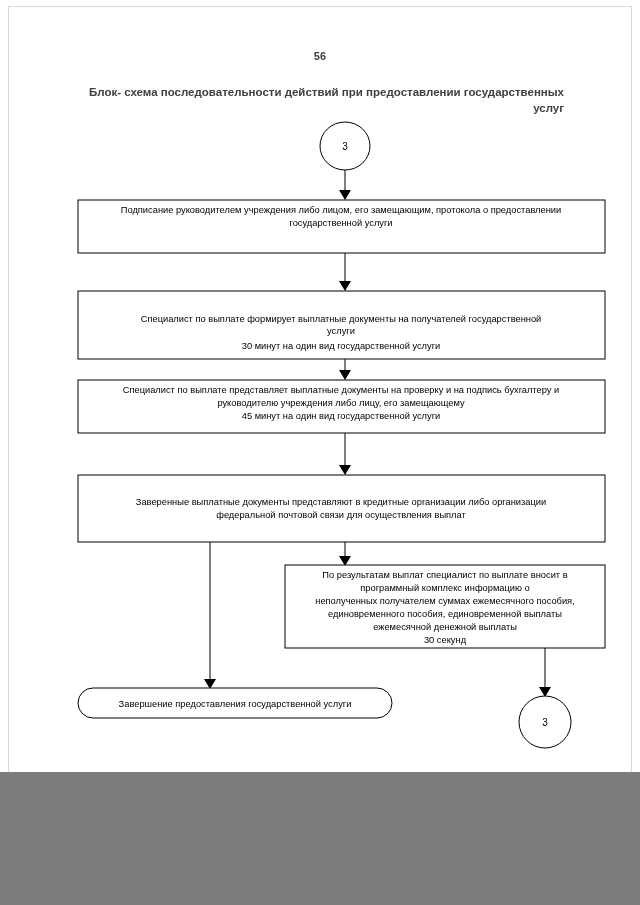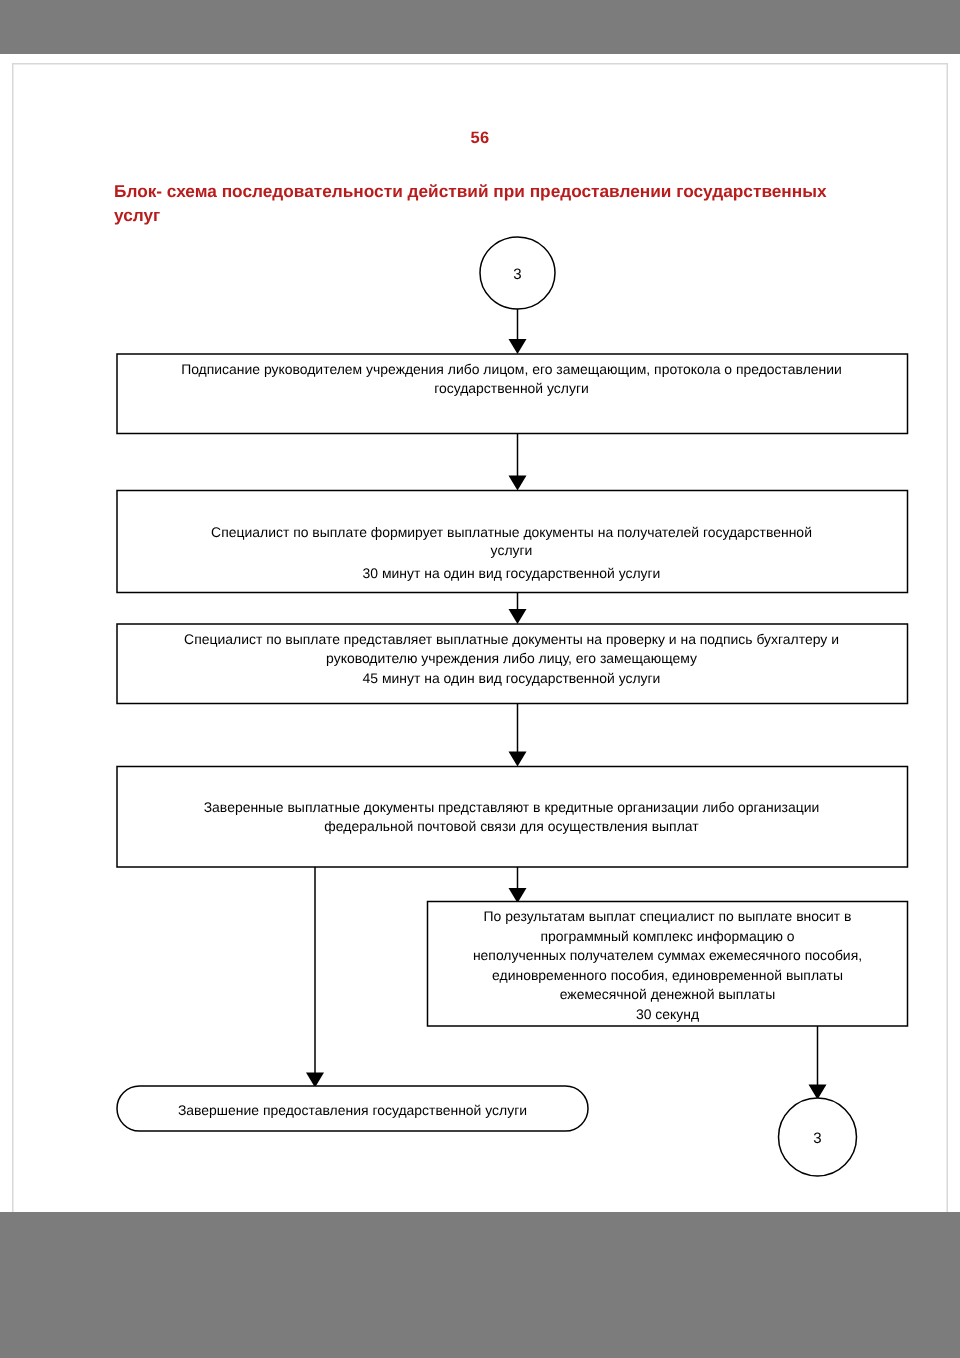--- a/index.html
+++ b/index.html
@@ -7,22 +7,21 @@
     padding: 0;
     background: #7c7c7c;
   }
   #page {
     position: relative;
     width: 640px;
     height: 772px;
     background: #ffffff;
     overflow: hidden;
     font-family: "Liberation Sans", sans-serif;
-    color: #b91c1c;
-    margin-top: 36px;
+    color: #404040;
   }
   
   .scan-edge {
     position: absolute;
     background: #d8d8d8;
   }
   .scan-edge.left   { left: 8px;  top: 6px; width: 1px; height: 893px; }
   .scan-edge.right  { left: 631px; top: 6px; width: 1px; height: 893px; }
   .scan-edge.top    { left: 8px;  top: 6px; width: 624px; height: 1px; }
   .scan-edge.bottom { left: 8px;  top: 898px; width: 624px; height: 1px; }
@@ -35,21 +34,21 @@
     text-align: center;
     font-size: 11px;
     font-weight: bold;
     letter-spacing: 0.2px;
   }
   #doc-title {
     position: absolute;
     top: 84px;
     left: 76px;
     width: 488px;
-    text-align: left;
+    text-align: right;
     font-size: 11.5px;
     font-weight: bold;
     line-height: 16px;
   }
   #flow {
     position: absolute;
     left: 0;
     top: 0;
   }
   svg text {

